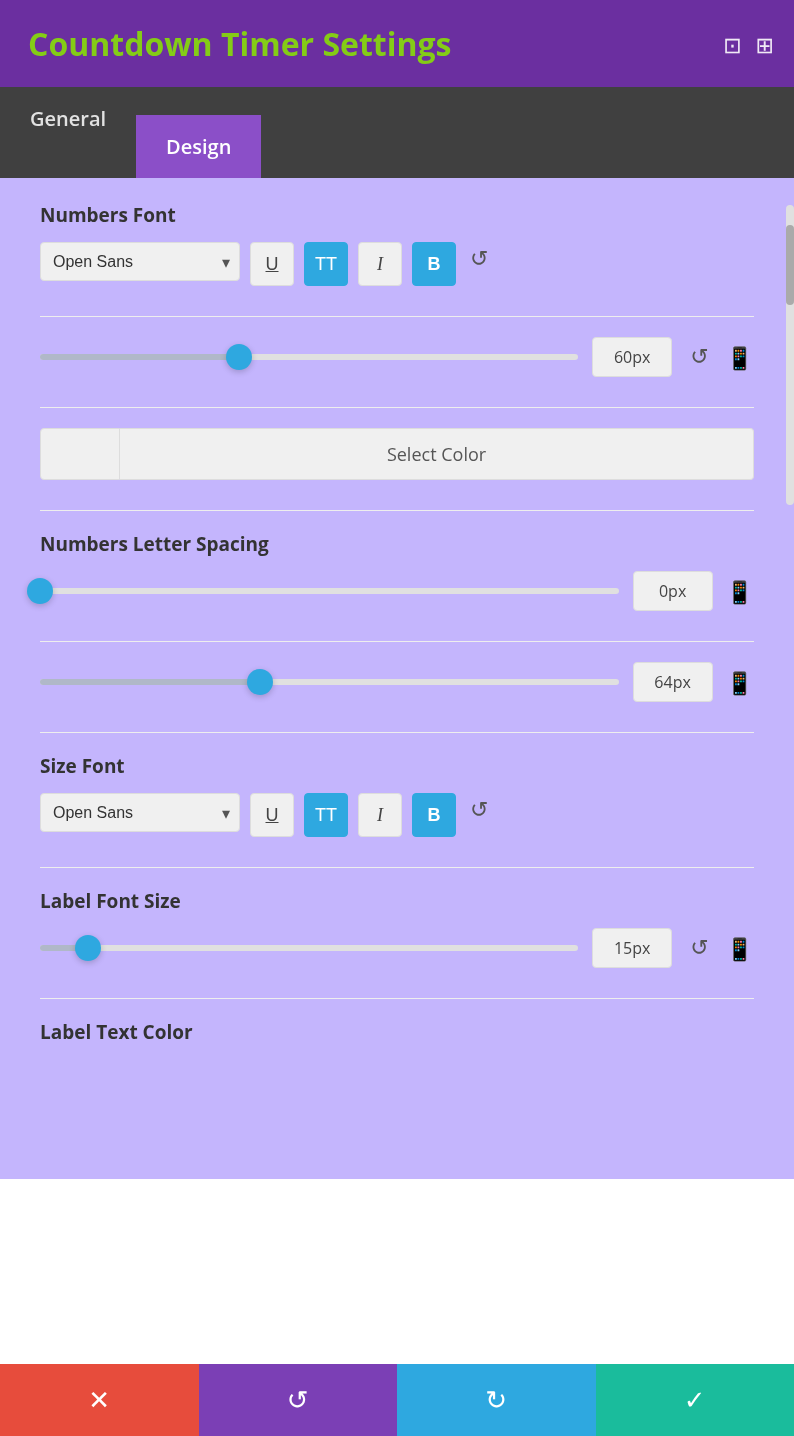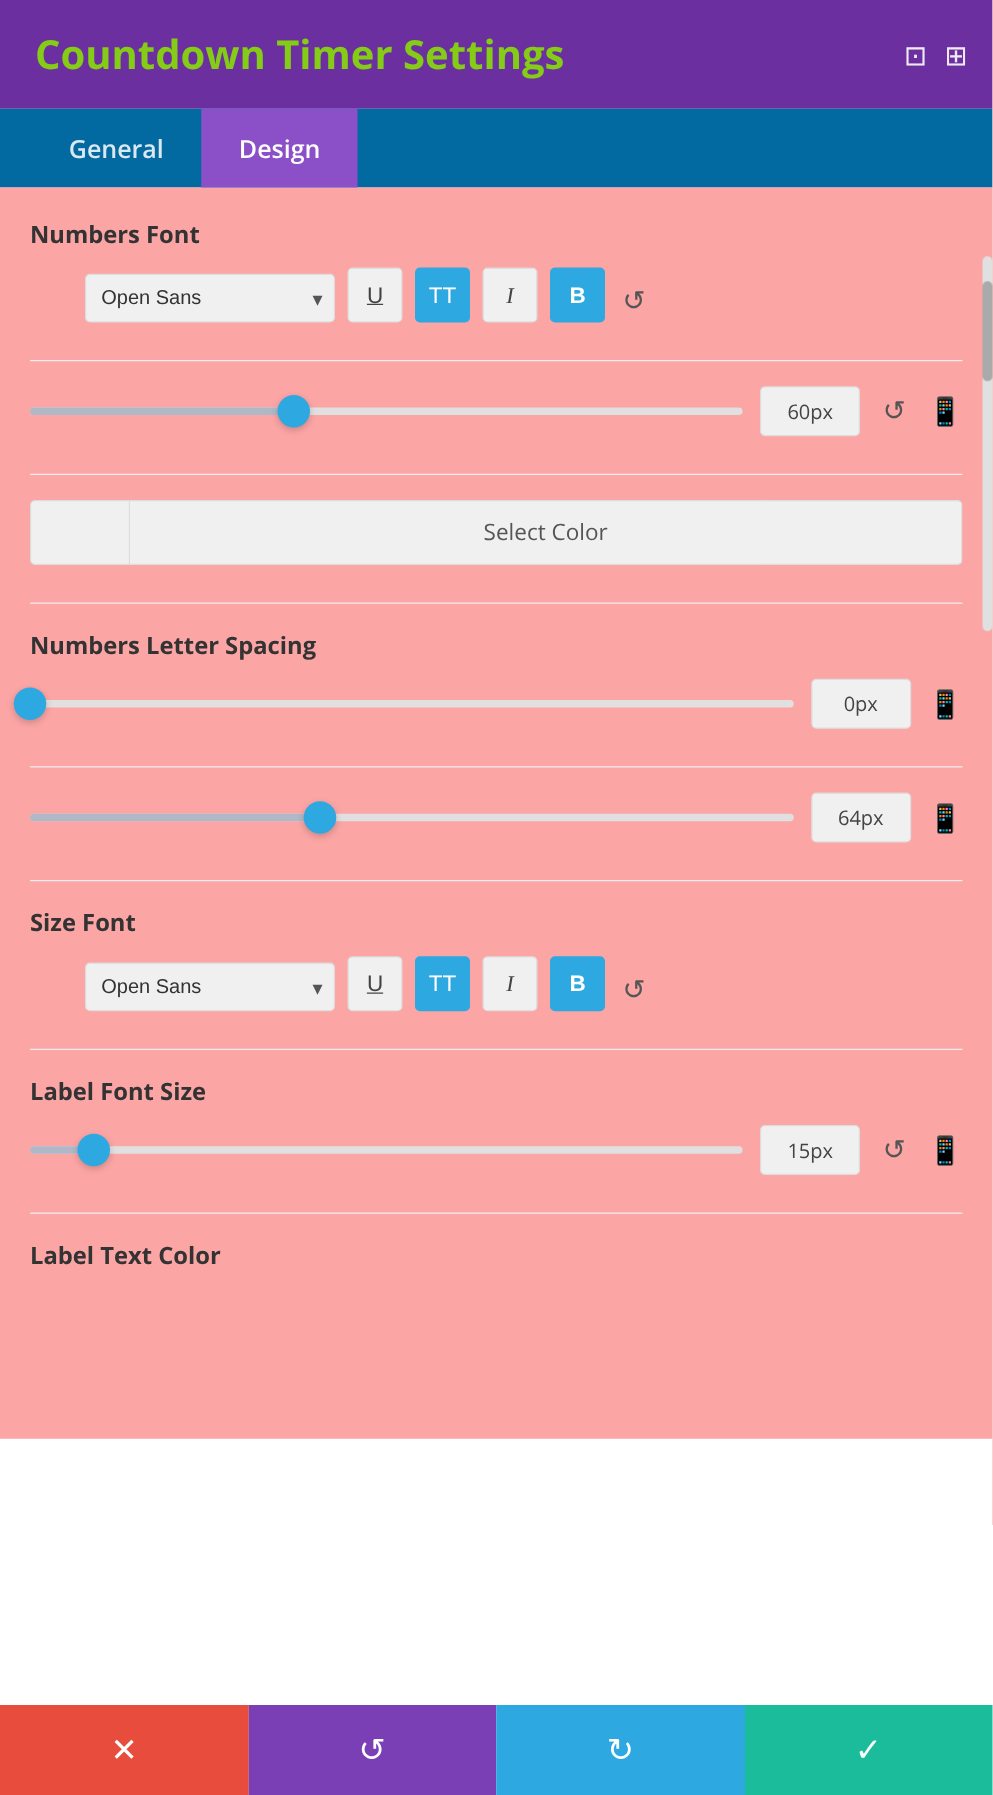--- a/index.html
+++ b/index.html
@@ -29,60 +29,59 @@
       gap: 14px;
     }
     .header-icon {
       color: #fff;
       font-size: 22px;
       opacity: 0.9;
     }
 
     
     .tabs {
-      background: #0369a1;
-      display: flex;
-      padding-left: 25px;
+      background: #404040;
+      display: flex;
     }
     .tab {
       padding: 18px 30px;
       color: #fff;
       font-size: 20px;
       font-weight: 600;
       cursor: pointer;
       opacity: 0.85;
     }
     .tab.active {
       background: #8b4fc8;
       opacity: 1;
+      margin-top: 28px;
     }
 
     
     .content {
-      padding: 24px 24px;
-      background: #fca5a5;
+      padding: 24px 40px;
+      background: #c4b5fd;
     }
 
     
     .section {
       margin-bottom: 30px;
     }
     .section-label {
       font-size: 19px;
       font-weight: 700;
       color: #333;
       margin-bottom: 14px;
     }
 
     
     .font-row {
       display: flex;
-      align-items: flex-end;
+      align-items: flex-start;
       gap: 10px;
-      margin-left: 44px;
     }
     .font-select-wrapper {
       position: relative;
       width: 200px;
     }
     .font-select-wrapper select {
       width: 100%;
       padding: 10px 30px 10px 12px;
       font-size: 16px;
       background: #f0f0f0;

